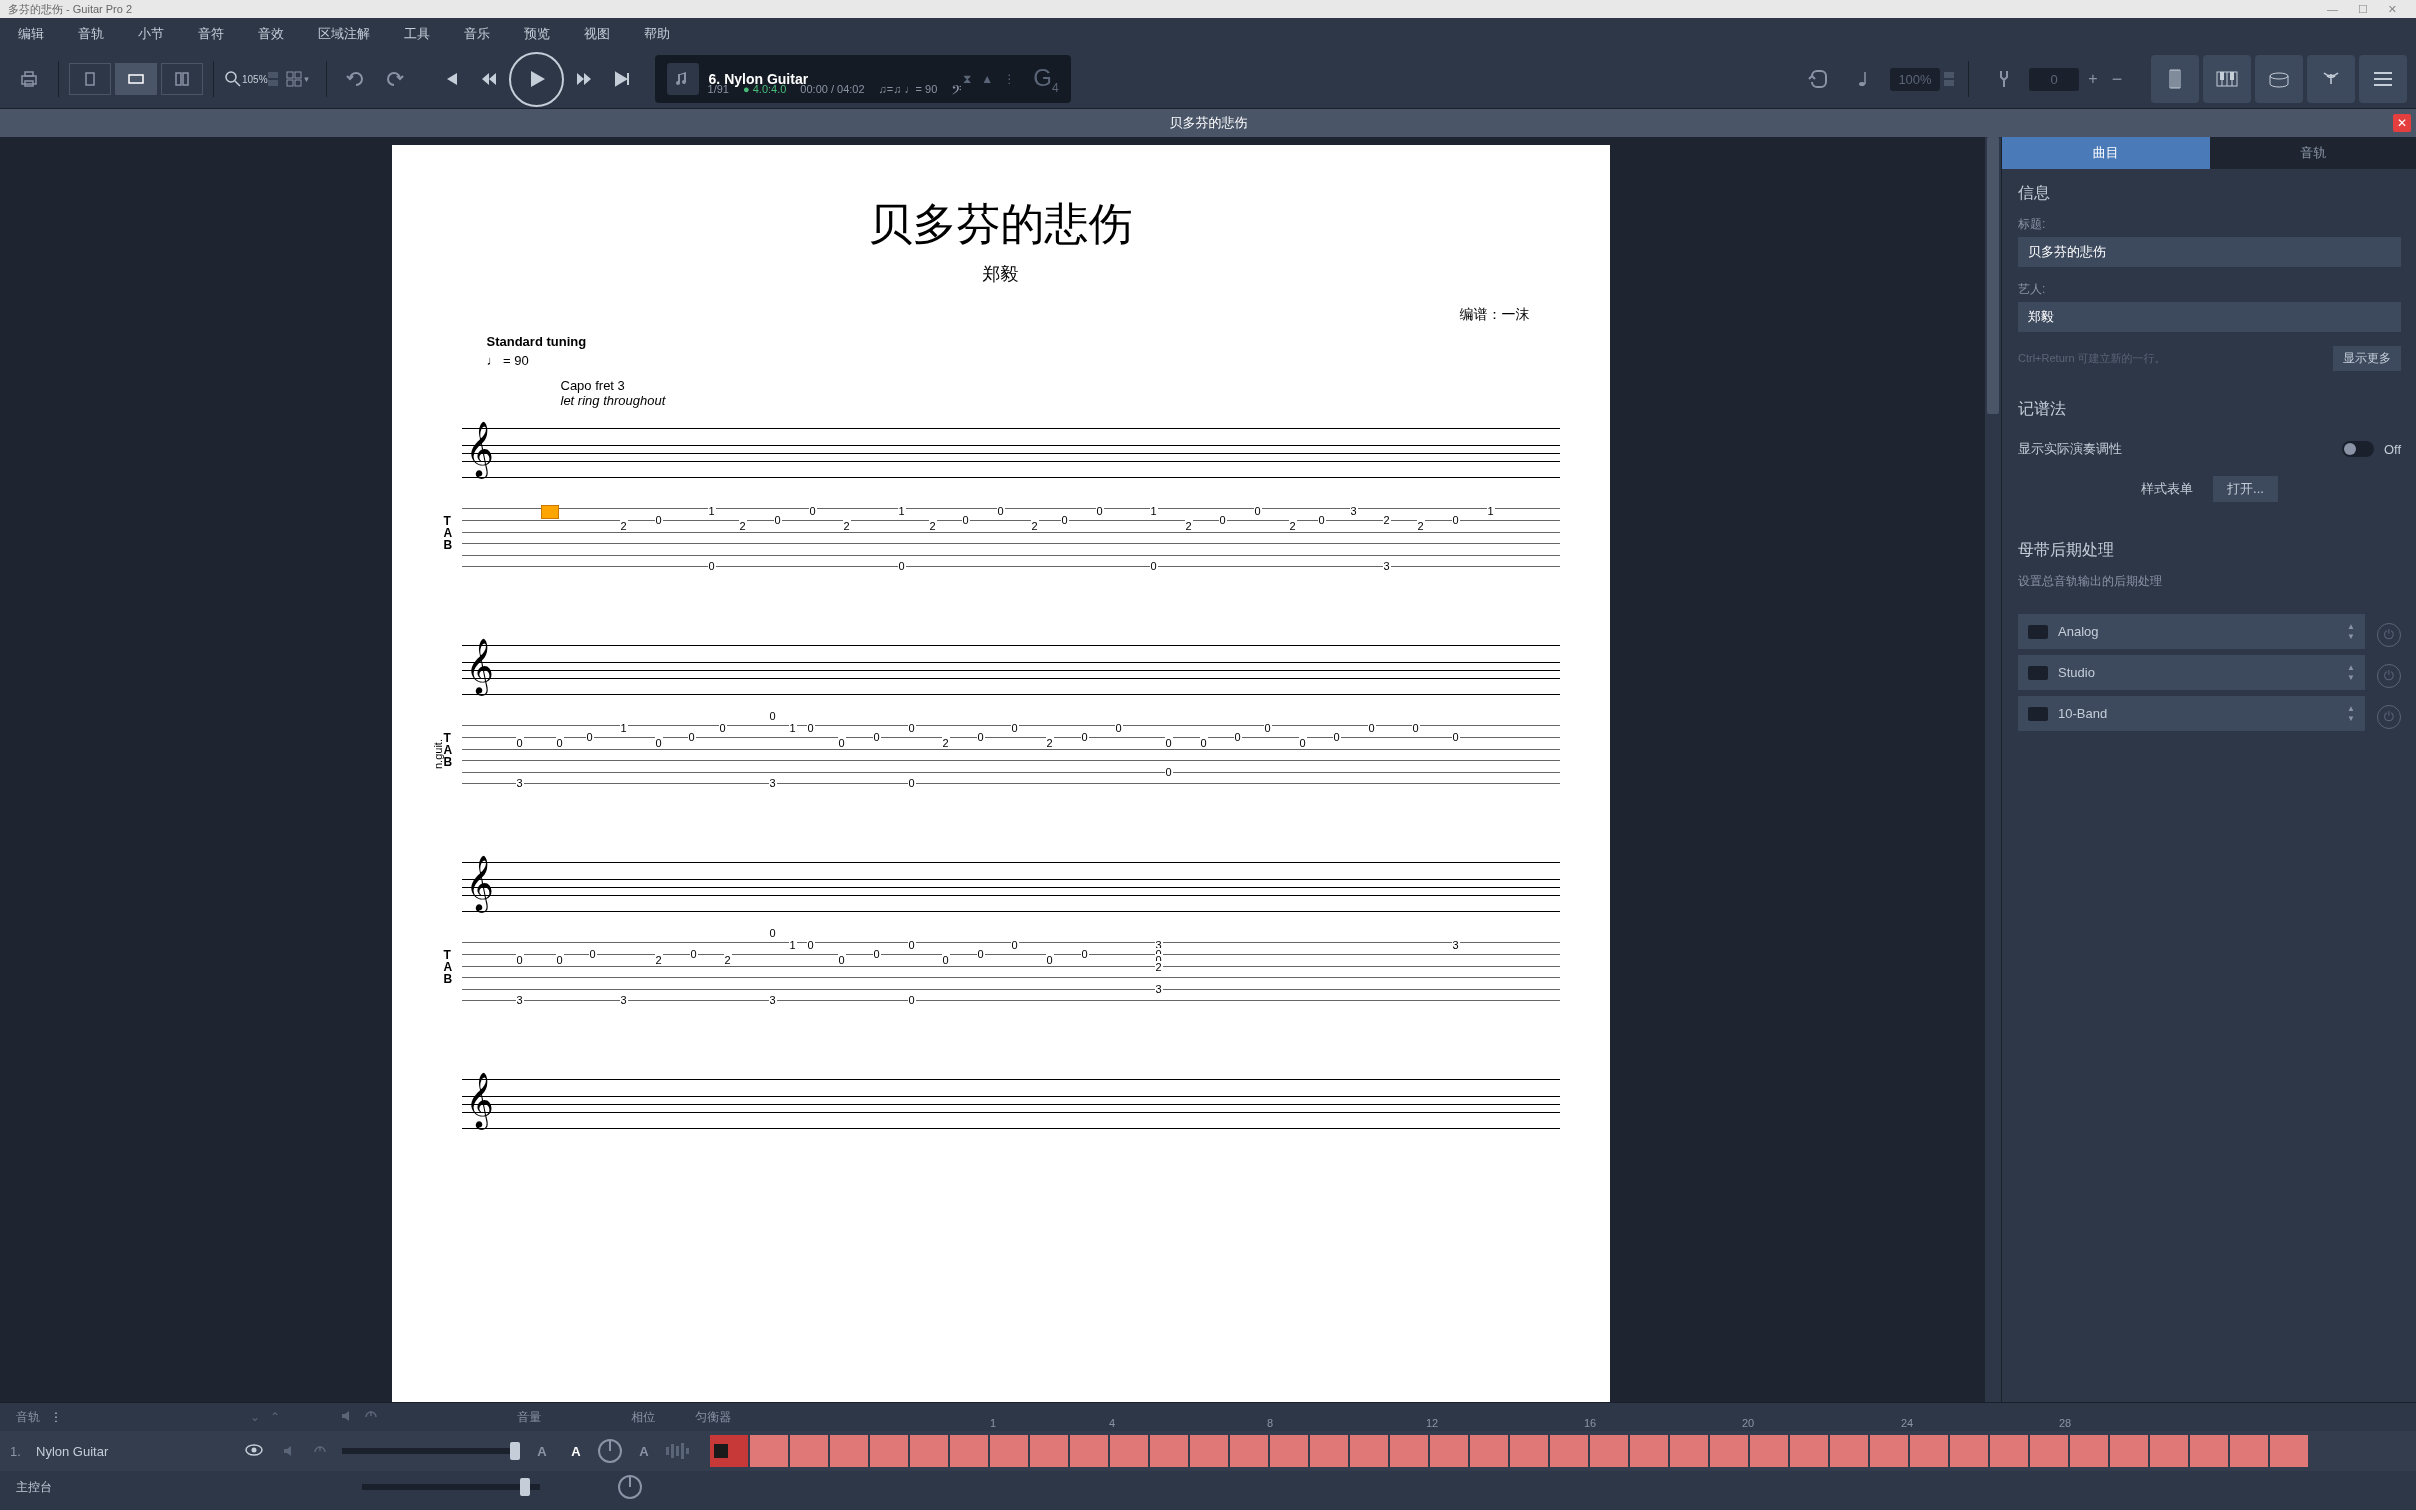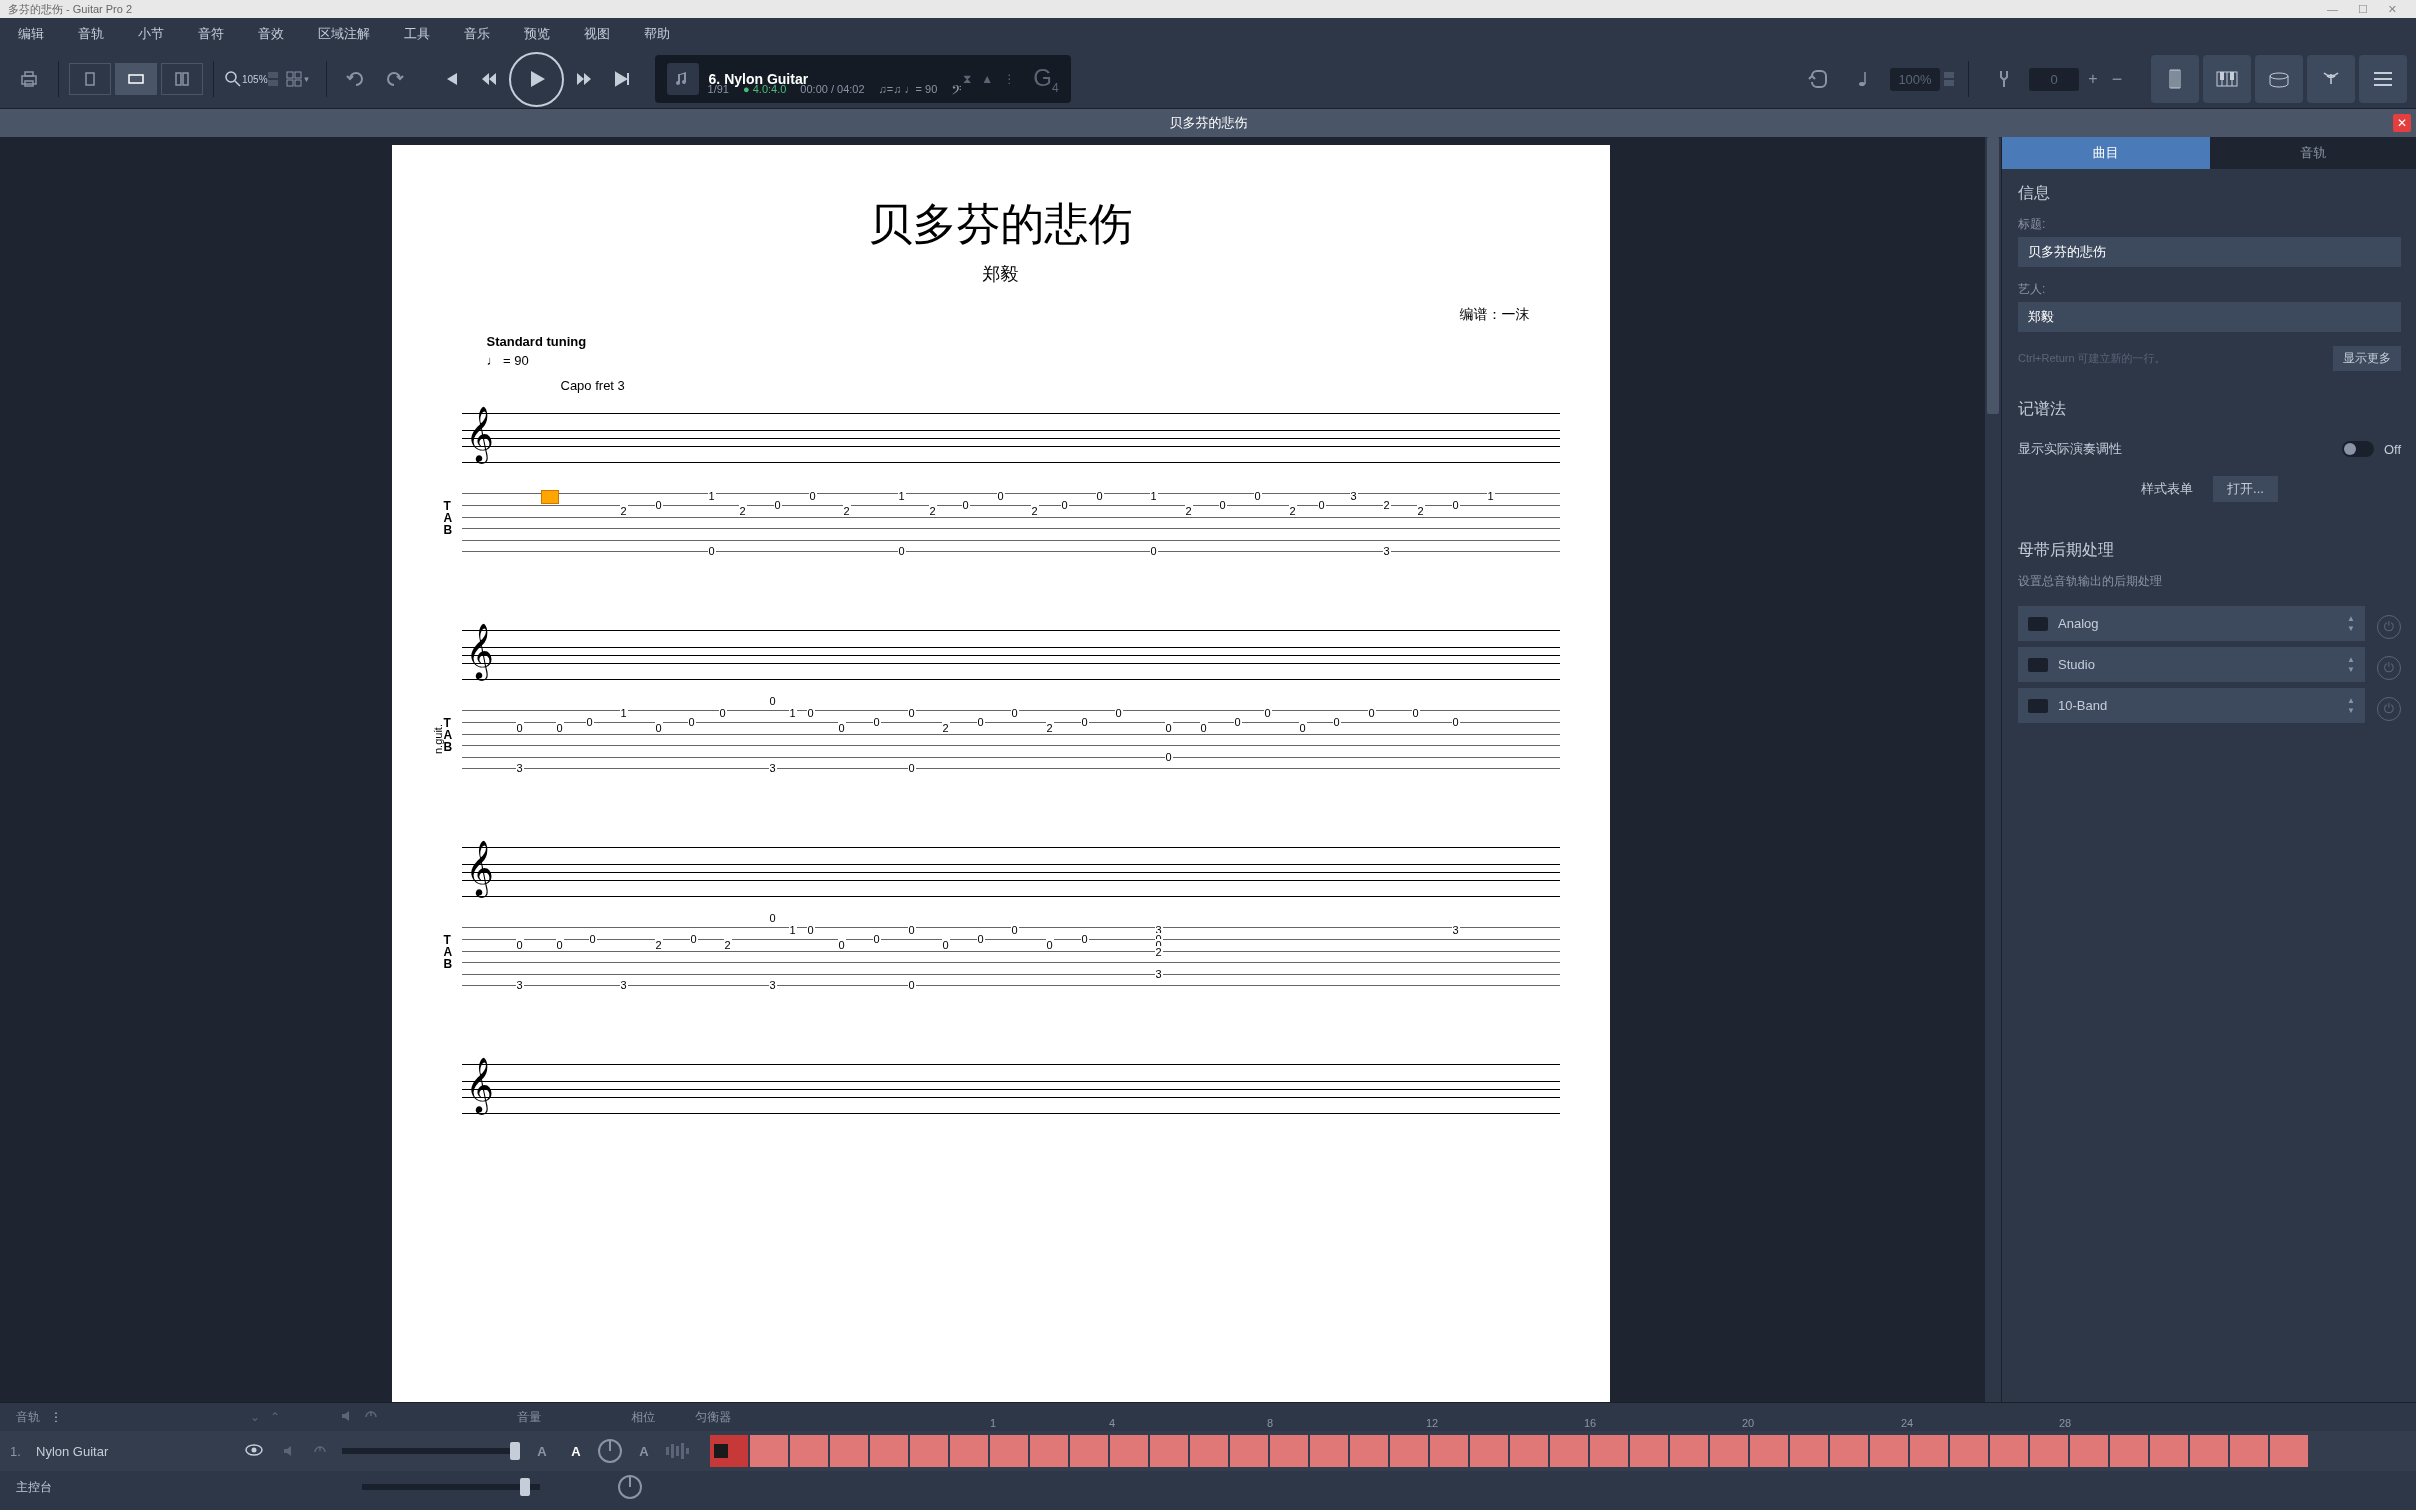--- a/index.html
+++ b/index.html
@@ -320,20 +320,21 @@
 
 <div class="main-content">
   <div class="score-area">
     <div class="score-page">
       <div class="score-title">贝多芬的悲伤</div>
       <div class="score-subtitle">郑毅</div>
       <div class="score-arranger">编谱：一沫</div>
       <div class="score-tuning">Standard tuning</div>
       <div class="score-tempo">♩ = 90</div>
       <div class="score-capo">Capo fret 3</div>
+      <div class="score-ring">let ring throughout</div>
 
       <div style="position:relative">
         <div class="n-guit">n.guit.</div>
 
         <div class="staff-system">
           <div class="staff">
               <div class="staff-line"></div>
               <span class="clef">𝄞</span>
             </div>
           <div class="tab-staff">
@@ -500,21 +501,21 @@
           <span>Off</span>
         </div>
       </div>
       <div class="style-row">
         <span>样式表单</span>
         <span class="open-btn">打开...</span>
       </div>
     </div>
     <div class="panel-section">
       <div class="section-title">母带后期处理</div>
-      <div class="field-label" style="margin-bottom:16px">设置总音轨输出的后期处理</div>
+      <div class="field-label" style="margin-bottom:24px">设置总音轨输出的后期处理</div>
       <div style="display:flex;align-items:center;gap:6px">
         <div class="mastering-item" style="flex:1">
           <div class="mastering-icon"></div>
           <span class="mastering-name">Analog</span>
           <div class="mastering-arrows">
               <span>▲</span>
               <span>▼</span>
             </div>
         </div>
         <div class="power-btn">⏻</div>

